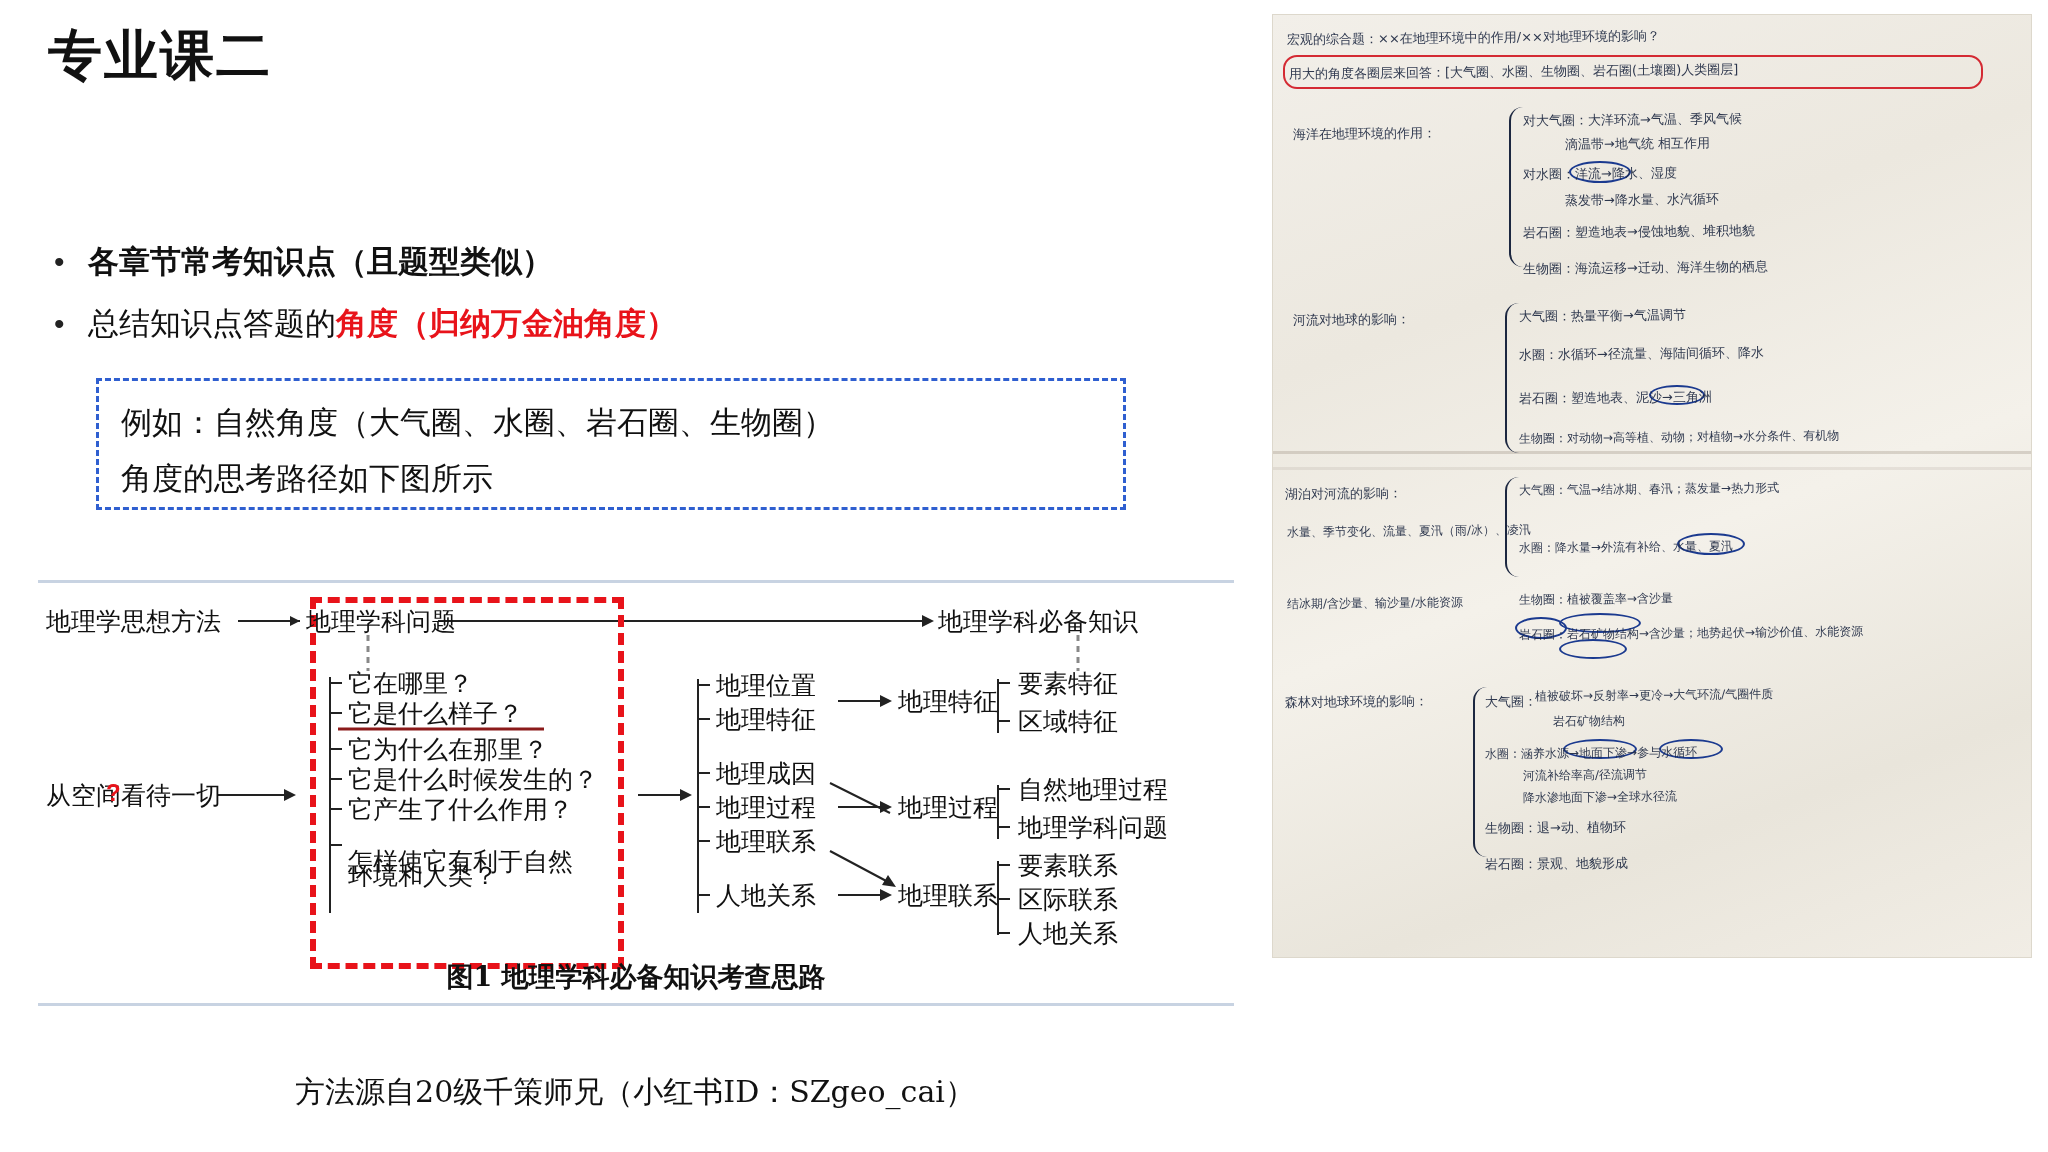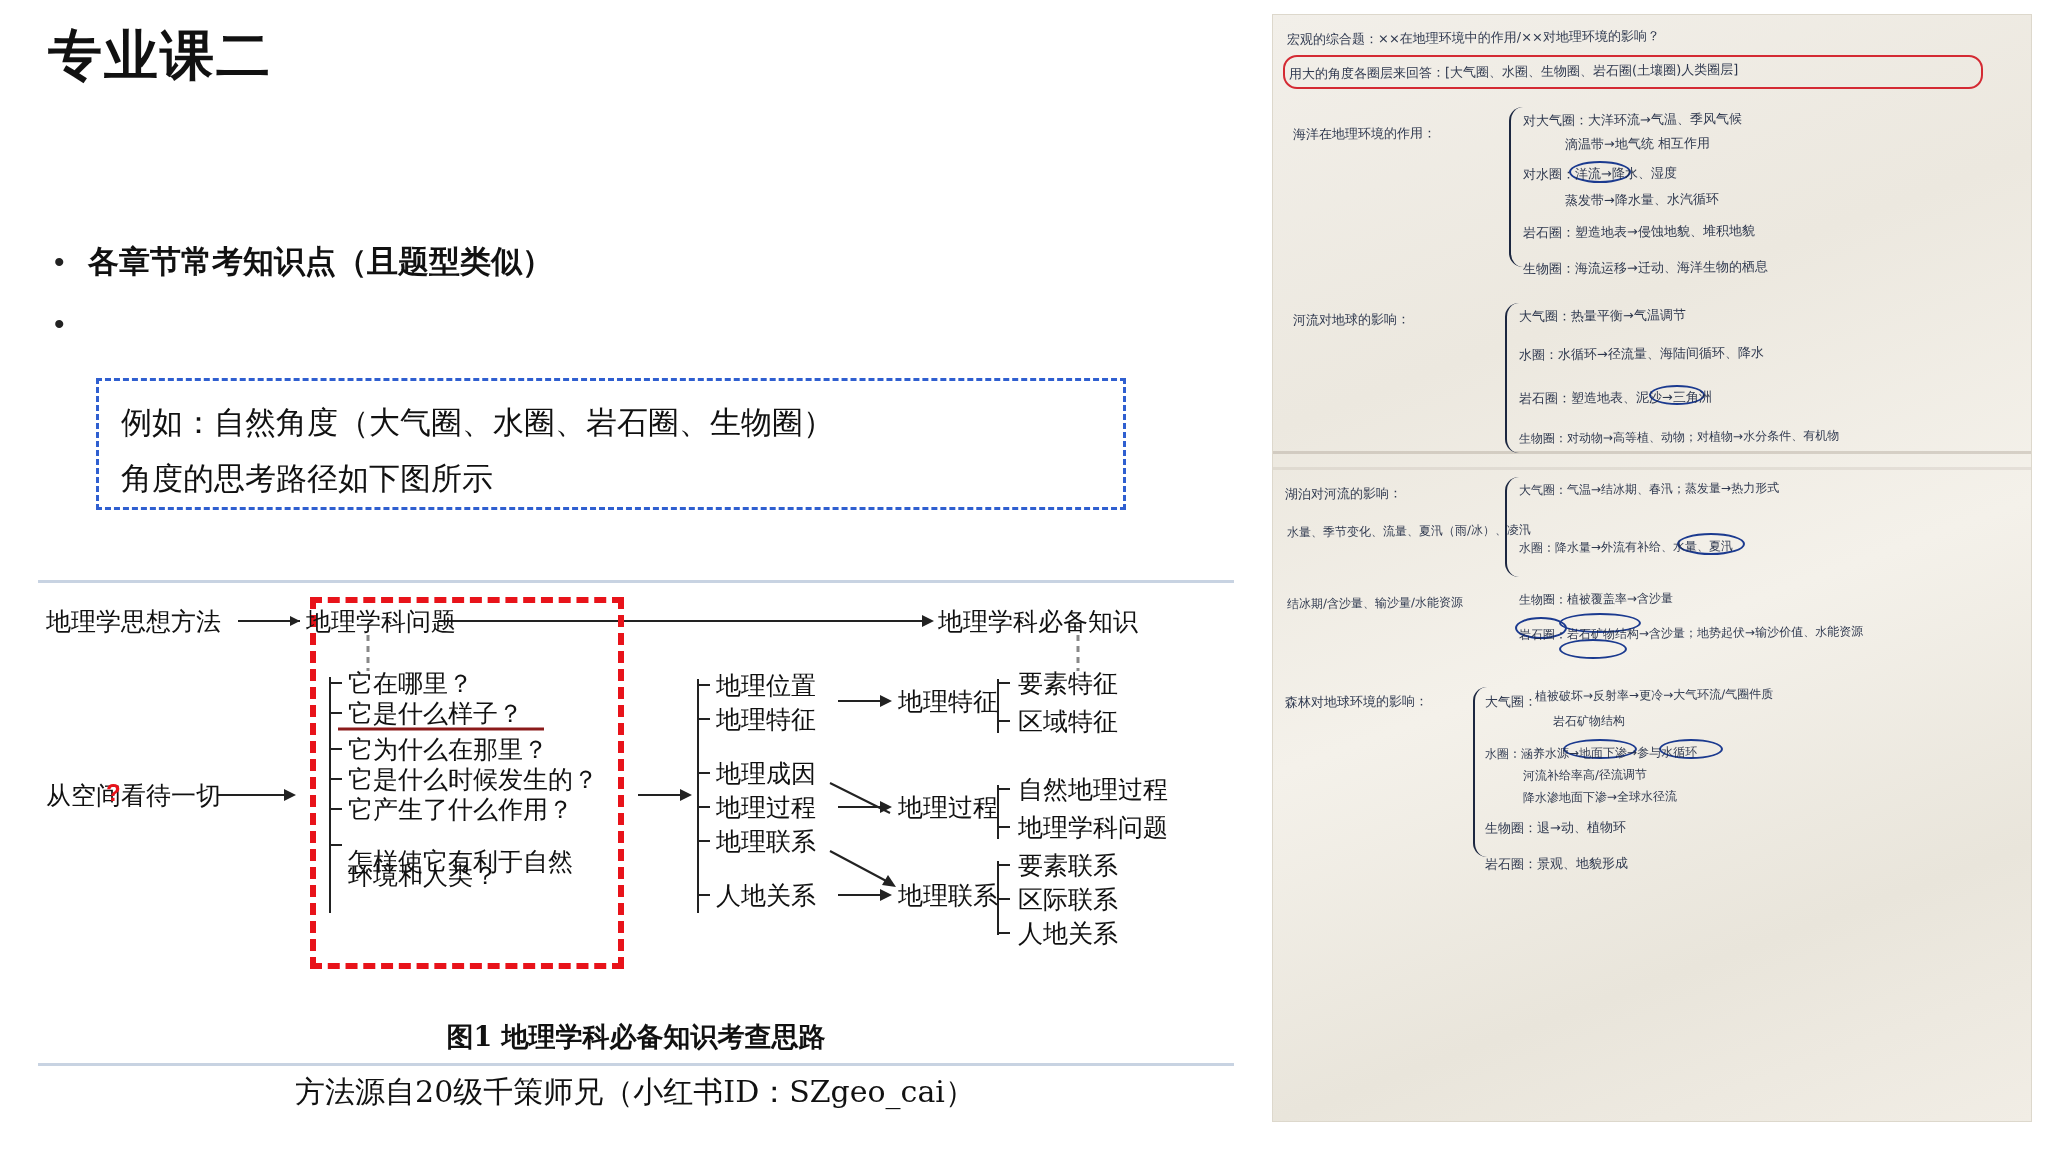--- a/index.html
+++ b/index.html
@@ -91,21 +91,21 @@
     color: #111;
     white-space: nowrap;
   }
 
   
   .diagram {
     position: absolute;
     left: 38px;
     top: 580px;
     width: 1196px;
-    height: 486px;
+    height: 426px;
     border-top: 3px solid #c8d3e2;
     border-bottom: 3px solid #c8d3e2;
     box-sizing: border-box;
   }
   .diagram-inner {
     position: absolute;
     inset: 0;
   }
   .d-txt {
     position: absolute;
@@ -151,21 +151,21 @@
     font-family: "DejaVu Serif", "Liberation Serif", serif;
     color: #111;
   }
 
   
   .photo {
     position: absolute;
     left: 1272px;
     top: 14px;
     width: 760px;
-    height: 1108px;
+    height: 944px;
     background: linear-gradient(160deg,#f2efe9 0%,#ece8df 30%,#f4f1ea 55%,#e9e5db 80%,#f1ede5 100%);
     border: 1px solid #ddd8cc;
     box-sizing: border-box;
     overflow: hidden;
   }
   .photo-fold {
     position: absolute;
     left: 0; right: 0;
     height: 3px;
     background: rgba(160,150,135,0.35);
@@ -212,20 +212,23 @@
 
     <div class="bullet-list">
       <div class="bullet-row">
         <div class="bullet-dot">•</div>
         <div class="bullet-text">
           <span class="b-bold">各章节常考知识点</span><span class="b-bold">（且题型类似）</span>
         </div>
       </div>
       <div class="bullet-row">
         <div class="bullet-dot">•</div>
+        <div class="bullet-text">
+          <span>总结知识点答题的</span><span class="b-red">角度（归纳万金油角度）</span>
+        </div>
       </div>
     </div>
 
     <div class="callout">
       <div class="callout-line">例如：自然角度（大气圈、水圈、岩石圈、生物圈）</div>
       <div class="callout-line">角度的思考路径如下图所示</div>
     </div>
 
     <div class="diagram">
       <div class="diagram-inner">

